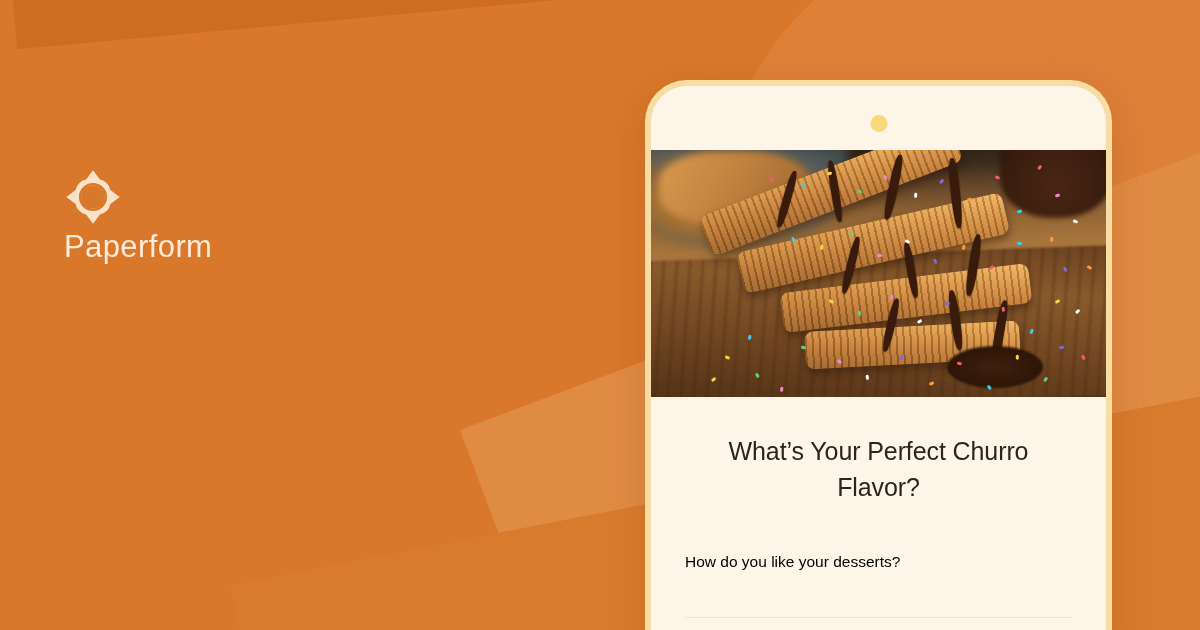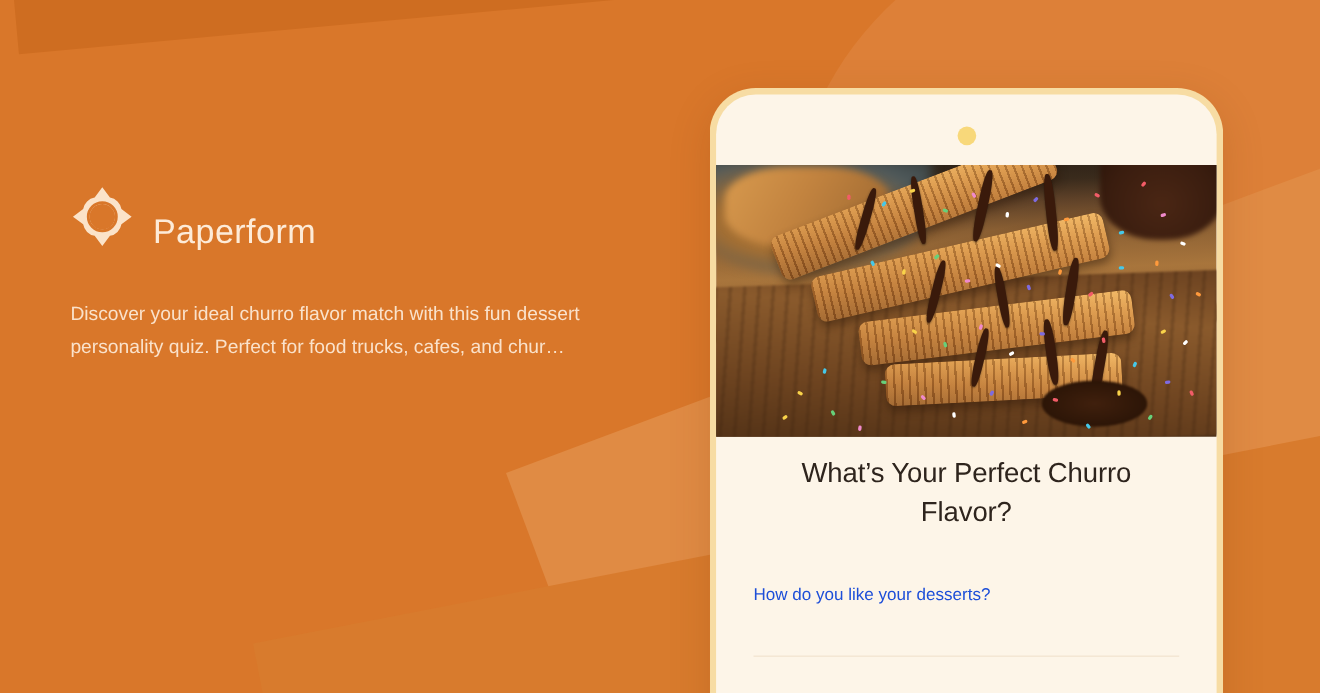--- a/index.html
+++ b/index.html
@@ -32,21 +32,21 @@
     position:absolute; left:230px; top:585px; width:1200px; height:400px;
     background:#D87B2D;
     transform:rotate(-11deg); transform-origin:left top;
   }
 
   
   .left-col {
     position:absolute; left:64px; top:168px; width:520px;
     z-index:5;
   }
-  .brand { display:flex; align-items:flex-end; gap:17px; margin-bottom:44px; }
+  .brand { display:flex; align-items:flex-start; gap:5px; margin-bottom:44px;flex-direction:column; }
   .brand-mark { width:58px; height:58px; flex:0 0 58px; display:block; }
   .brand-name {
     font-size:31px; font-weight:300; letter-spacing:0.4px;
     color:#FDEBD8; line-height:1;
   }
   .headline {
     font-size:47px; line-height:1.22; font-weight:700; color:#FFFFFF;
     letter-spacing:-0.4px; margin-bottom:28px; max-width:500px;
   }
   .subcopy {
@@ -142,27 +142,27 @@
   .d10 { left:344px; top:150px; width:9px; height:66px; transform:rotate(10deg); }
   .puddle {
     position:absolute; left:296px; top:196px; width:96px; height:42px;
     background:radial-gradient(ellipse at 50% 50%, #40200D 0%, #2C1507 70%, rgba(44,21,7,0) 100%);
     border-radius:50%; filter:blur(1px);
   }
   
   .sprinkle { position:absolute; width:5px; height:2.6px; border-radius:2px; }
 
   
-  .phone-body { padding:16px 34px 0; }
+  .phone-body { padding:37px 34px 0; }
   .phone-title {
     font-size:25px; line-height:1.42; font-weight:400; color:#2E241D;
     text-align:center; letter-spacing:-0.1px; padding:0 6px;
   }
   .phone-question {
-    margin-top:46px; font-size:15.5px; color:#1d4ed8; font-weight:400;
+    margin-top:46px; font-size:15.5px; color:#000000; font-weight:400;
     line-height:1.4;
   }
   .phone-divider {
     margin-top:44px; height:1px; background:#EFE2CC; width:100%;
   }
 </style>
 </head>
 <body>
 
 <div class="bg-root">
@@ -181,21 +181,20 @@
                L96 50 L80 62 A22 22 0 0 1 62 80
                L50 96 L38 80 A22 22 0 0 1 20 62
                L4 50 L20 38 A22 22 0 0 1 38 20 Z" fill="#FBE3C9"></path>
       <circle cx="50" cy="50" r="22" fill="none" stroke="#D9772A" stroke-width="4.5"></circle>
       <circle cx="50" cy="50" r="20" fill="#D9772A"></circle>
     </svg>
     <div class="brand-name">Paperform</div>
   </div>
 
 
-  <p class="subcopy">Discover your ideal churro flavor match with this fun dessert personality quiz. Perfect for food trucks, cafes, and chur…</p>
 </div>
 
 <div class="phone">
 
   <div class="phone-notch">
     <div class="camera-dot"></div>
   </div>
 
   <div class="phone-photo">
     <div class="photo-layer">

